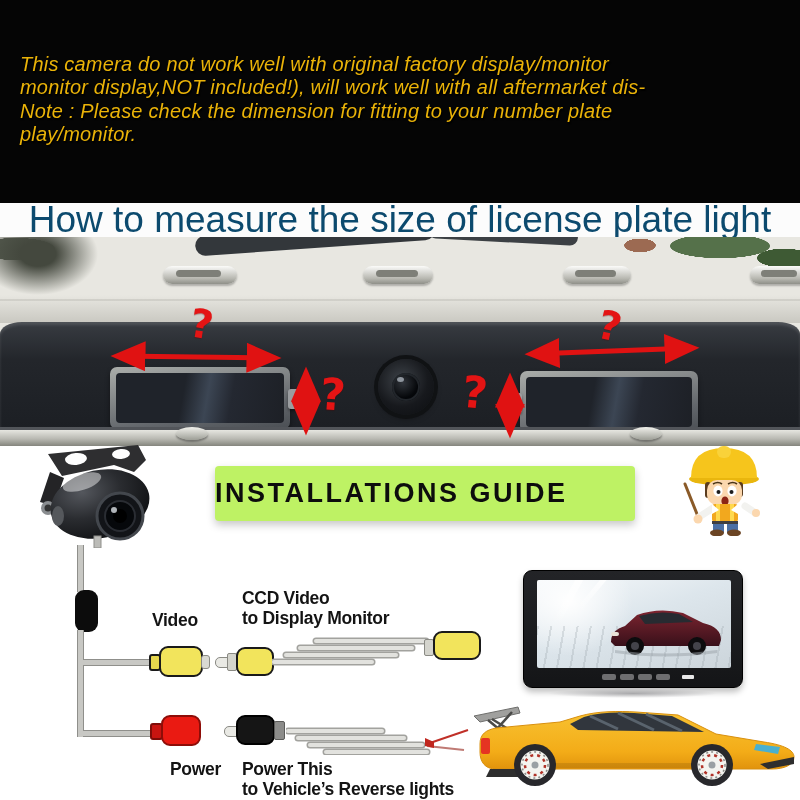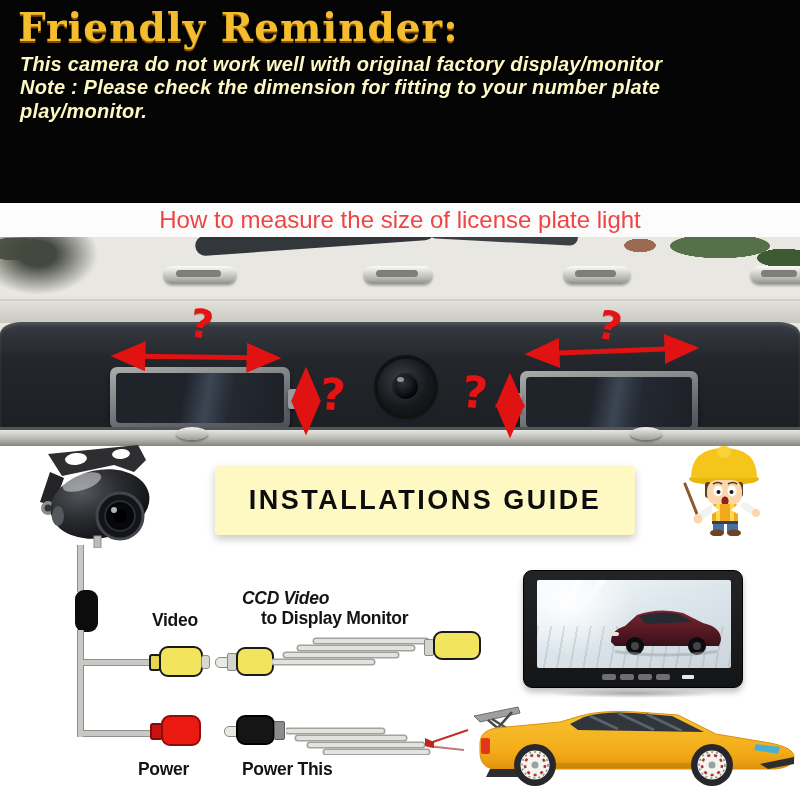--- a/index.html
+++ b/index.html
@@ -6,27 +6,27 @@
   html,body { width:800px; background:#fff; }
   .stage { position:relative; width:800px; height:800px; overflow:hidden;
            background:#fff; font-family:"Liberation Sans",sans-serif; }
 
   
   .banner { position:absolute; left:0; top:0; width:800px; height:203px; background:#050505; }
   .banner-title { position:absolute; left:18px; top:4px;
     font-family:"DejaVu Serif",serif; font-weight:bold; font-size:39px; letter-spacing:1px;
     color:#f3bd2e; text-shadow:0 2px 0 #7e4c08, 0 3px 4px rgba(0,0,0,.7); }
   .banner-lines { position:absolute; left:20px; top:53px; width:770px; }
-  .banner-line { color:#fef9c3; font-weight:bold; font-style:italic; font-size:20px;
+  .banner-line { color:#eab308; font-weight:normal; font-style:italic; font-size:20px;
     line-height:23.4px; letter-spacing:.2px; text-shadow:1px 2px 1px #000; white-space:nowrap; }
 
   
   .measure-bar { position:absolute; left:0; top:203px; width:800px; height:34px; background:#fcfcfc;
     display:flex; align-items:center; justify-content:center; }
-  .measure-heading { color:#ef4444; font-size:24px; font-weight:400; white-space:nowrap; }
+  .measure-heading { color:#0c4a6e; font-size:37px; font-weight:400; white-space:nowrap; }
 
   
   .photo { position:absolute; left:0; top:237px; width:800px; height:209px;
     background:#e8e7e1; overflow:hidden; }
   .photo-top { position:absolute; left:0; top:0; width:800px; height:30px;
     background:
       radial-gradient(90px 22px at 90% 30%, #55714a 0 55%, rgba(85,113,74,0) 56%),
       radial-gradient(46px 16px at 98% 70%, #3e5a34 0 58%, rgba(62,90,52,0) 59%),
       radial-gradient(30px 13px at 80% 28%, #9c6a52 0 52%, rgba(156,106,82,0) 53%),
       radial-gradient(70px 20px at 2% 40%, #565c50 0 55%, rgba(86,92,80,0) 56%); }
@@ -63,23 +63,23 @@
   .chrome-line { position:absolute; left:0; top:190px; width:800px; height:3px; background:#52555a; }
   .chrome-strip { position:absolute; left:0; top:193px; width:800px; height:16px;
     background:linear-gradient(#e6e6e0, #b9b9b2 55%, #84857d); }
   .bolt { position:absolute; top:190px; width:32px; height:13px; border-radius:50%;
     background:linear-gradient(#f1f1ec, #9d9e96); box-shadow:0 2px 2px rgba(0,0,0,.35); }
   .annot-svg { position:absolute; left:0; top:0; width:800px; height:209px; }
   .qmark { position:absolute; color:#e41414; font-weight:bold; font-family:"DejaVu Sans",sans-serif;
     text-shadow:0 1px 1px rgba(90,0,0,.35); }
 
   
-  .guide-band { position:absolute; left:215px; top:466px; width:420px; height:69px;
-    background:#fef9c3; border-radius:4px; box-shadow:0 4px 8px rgba(0,0,0,.22);
-    display:flex; align-items:center; justify-content:center; }
+  .guide-band { position:absolute; left:215px; top:466px; width:420px; height:55px;
+    background:#bef264; border-radius:4px; box-shadow:0 4px 8px rgba(0,0,0,.22);
+    display:flex; align-items:center; justify-content:flex-start; }
   .guide-title { font-size:27px; font-weight:800; letter-spacing:2.5px; color:#0d0d0d; white-space:nowrap; }
 
   
   .wire-v { position:absolute; width:7px; background:#c8c8c4; border-left:1px solid #8f8f8b; border-right:1px solid #8f8f8b; }
   .wire-h { position:absolute; height:7px; background:#c8c8c4; border-top:1px solid #8f8f8b; border-bottom:1px solid #8f8f8b; }
   .joint-box { position:absolute; left:75px; top:590px; width:23px; height:42px; background:#0c0c0c; border-radius:9px; }
   .rca-body { position:absolute; border:2px solid #1a1a1a; border-radius:9px; }
   .rca-part { position:absolute; }
   .diagram-label { position:absolute; font-size:17.5px; font-weight:bold; color:#141414;
     letter-spacing:-0.3px; white-space:nowrap; }
@@ -101,23 +101,23 @@
     background:radial-gradient(closest-side, rgba(90,90,95,.45), rgba(90,90,95,0)); }
 
   .svg-abs { position:absolute; }
 </style>
 </head>
 <body>
 
 <div class="stage">
 
   <section class="banner">
-    <h1 class="banner-title">Friendly Reminder:</h1>
     <div class="banner-lines">
       <div class="banner-line">This camera do not work well with original factory display/monitor</div>
+      <div class="banner-line">monitor display,NOT included!), will work well with all aftermarket dis-</div>
       <div class="banner-line">Note : Please check the dimension for fitting to your number plate</div>
       <div class="banner-line">play/monitor.</div>
     </div>
   </section>
 
   <section class="measure-bar">
     <h2 class="measure-heading">How to measure the size of license plate light</h2>
   </section>
 
   <section class="photo">
@@ -298,24 +298,25 @@
       </g>
     </g>
   </svg>
   <svg class="svg-abs" style="left:424px;top:724px;" width="52" height="30" viewBox="0 0 52 30">
     <line x1="3" y1="20" x2="44" y2="6" stroke="#c03028" stroke-width="2"></line>
     <line x1="3" y1="22" x2="40" y2="26" stroke="#bf7a74" stroke-width="2"></line>
     <path d="M1,14 L10,18 L10,24 L1,22 Z" fill="#c0261e"></path>
   </svg>
 
   <div class="diagram-label" style="left:152px;top:610px;">Video</div>
-  <div class="diagram-label" style="left:242px;top:588px;font-style:italic;">CCD Video</div>
-  <div class="diagram-label" style="left:242px;top:608px;margin-left:19px;">to Display Monitor</div>
-  <div class="diagram-label" style="left:138px;top:759px;">Power</div>
+  <div class="diagram-label" style="left:242px;top:588px;">CCD Video</div>
+  <div class="diagram-label" style="left:242px;top:608px;">to Display Monitor</div>
+  <div class="diagram-label" style="left:170px;top:759px;">Power</div>
   <div class="diagram-label" style="left:242px;top:759px;">Power This</div>
+  <div class="diagram-label" style="left:242px;top:779px;">to Vehicle’s Reverse lights</div>
 
   <div class="monitor">
     <div class="monitor-screen">
       <div class="sun-glare"></div>
       <div class="sun-ray" style="left:28px;top:-6px;width:7px;height:52px;transform:rotate(28deg);"></div>
       <div class="sun-ray" style="left:52px;top:-8px;width:5px;height:44px;transform:rotate(40deg);"></div>
       <div class="ground-streaks"></div>
       <svg style="position:absolute;left:68px;top:22px;" width="122" height="56" viewBox="0 0 122 56">
         <defs>
           <linearGradient id="mcar" x1="0" y1="0" x2="0" y2="1">

